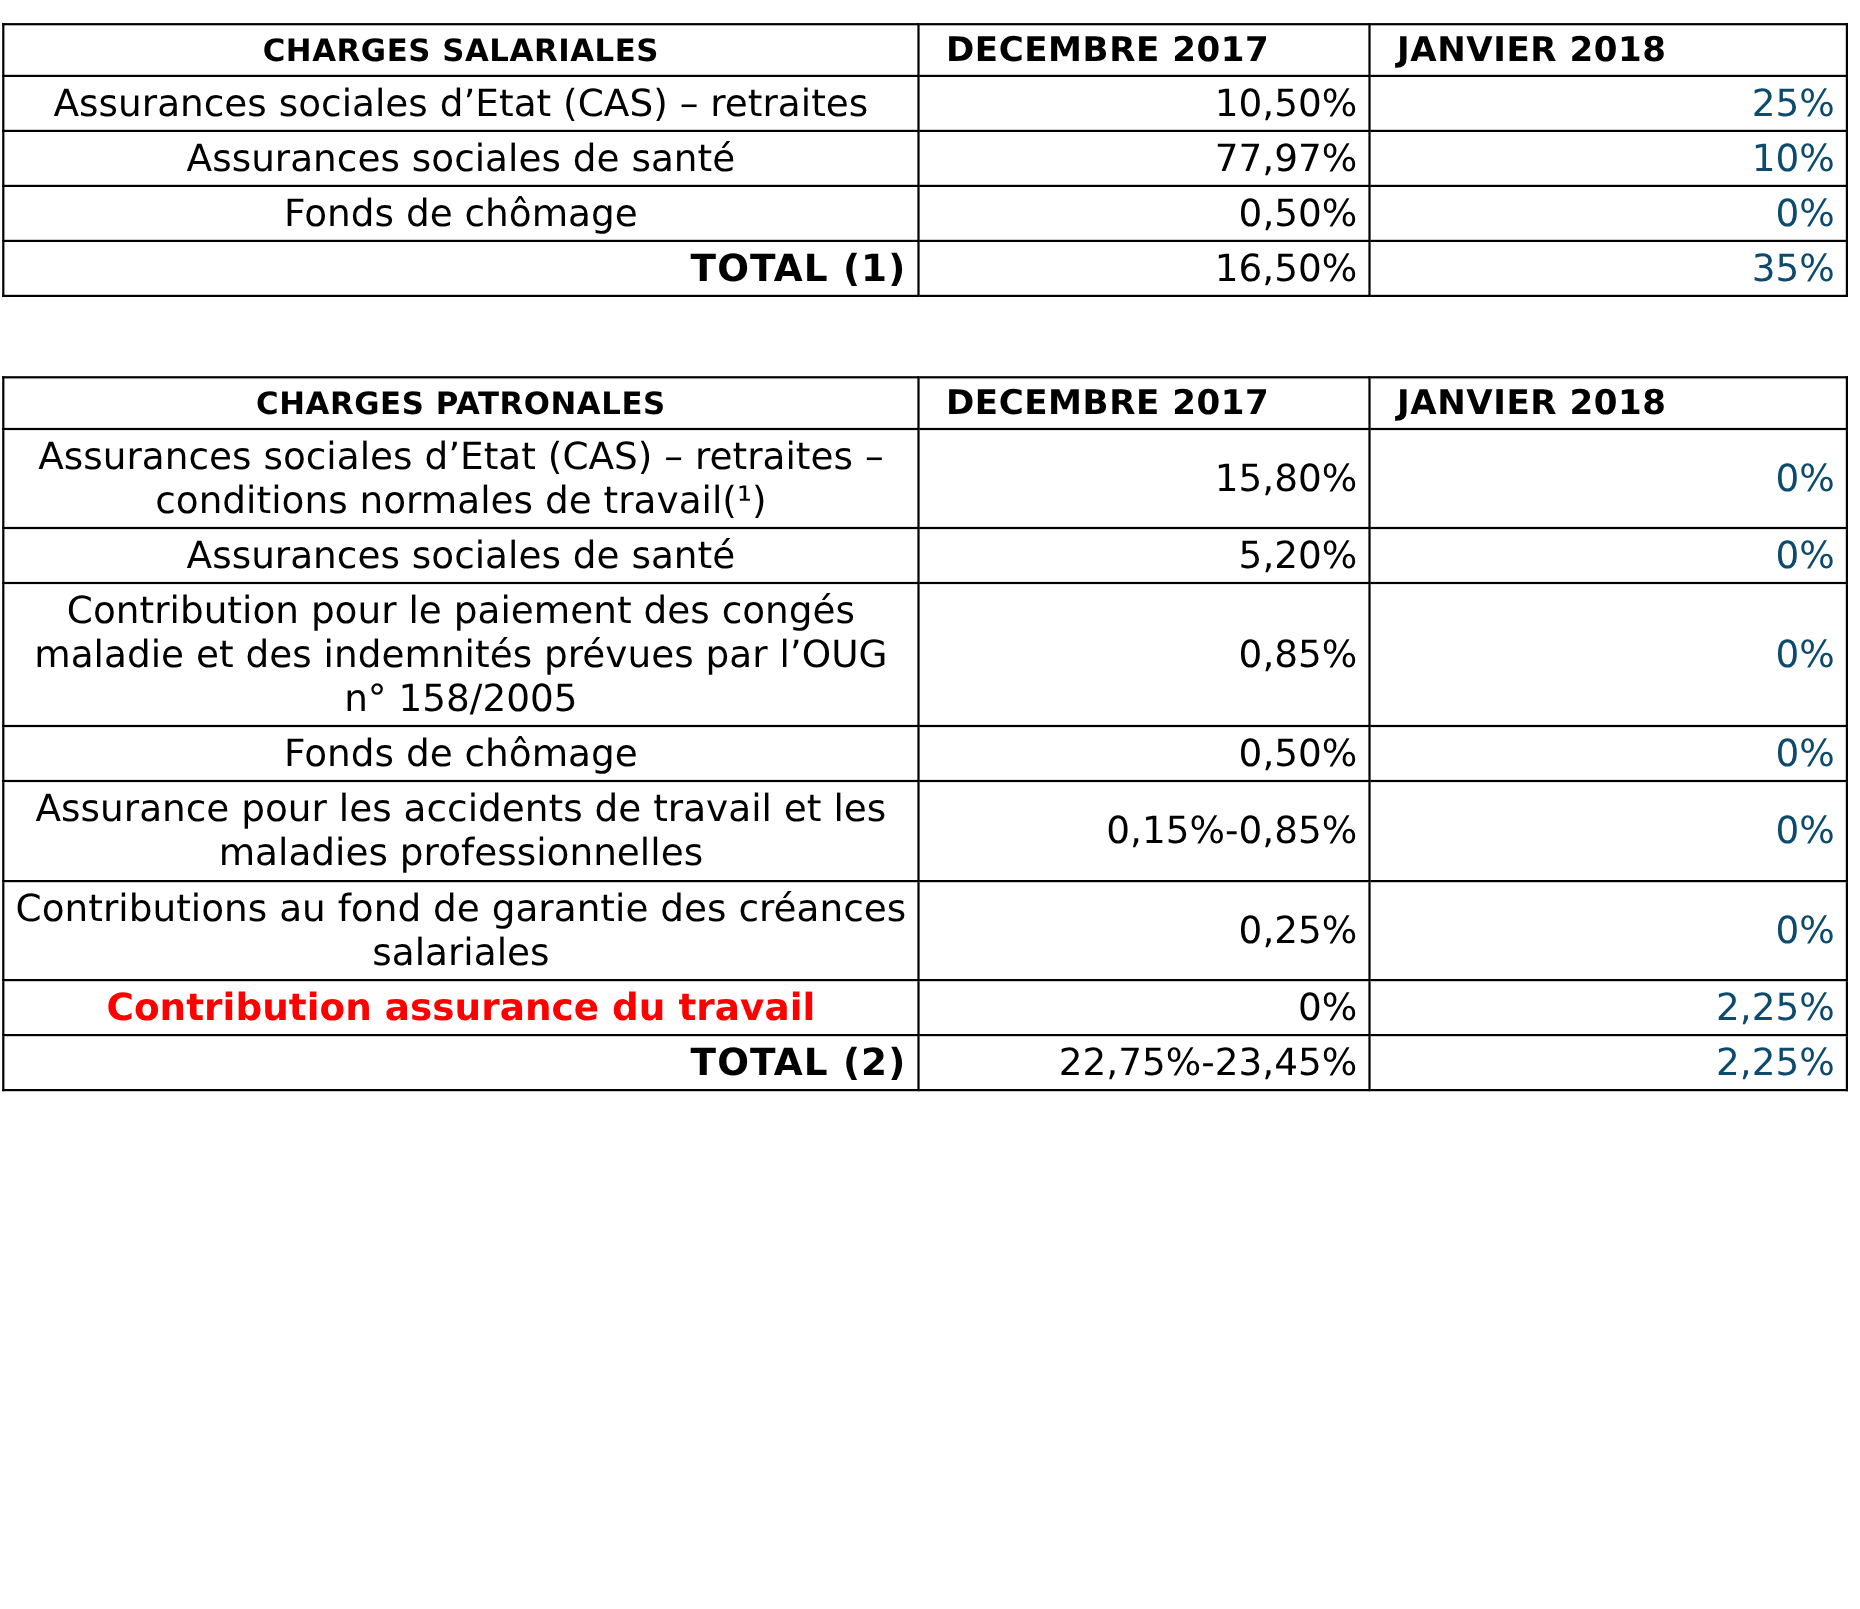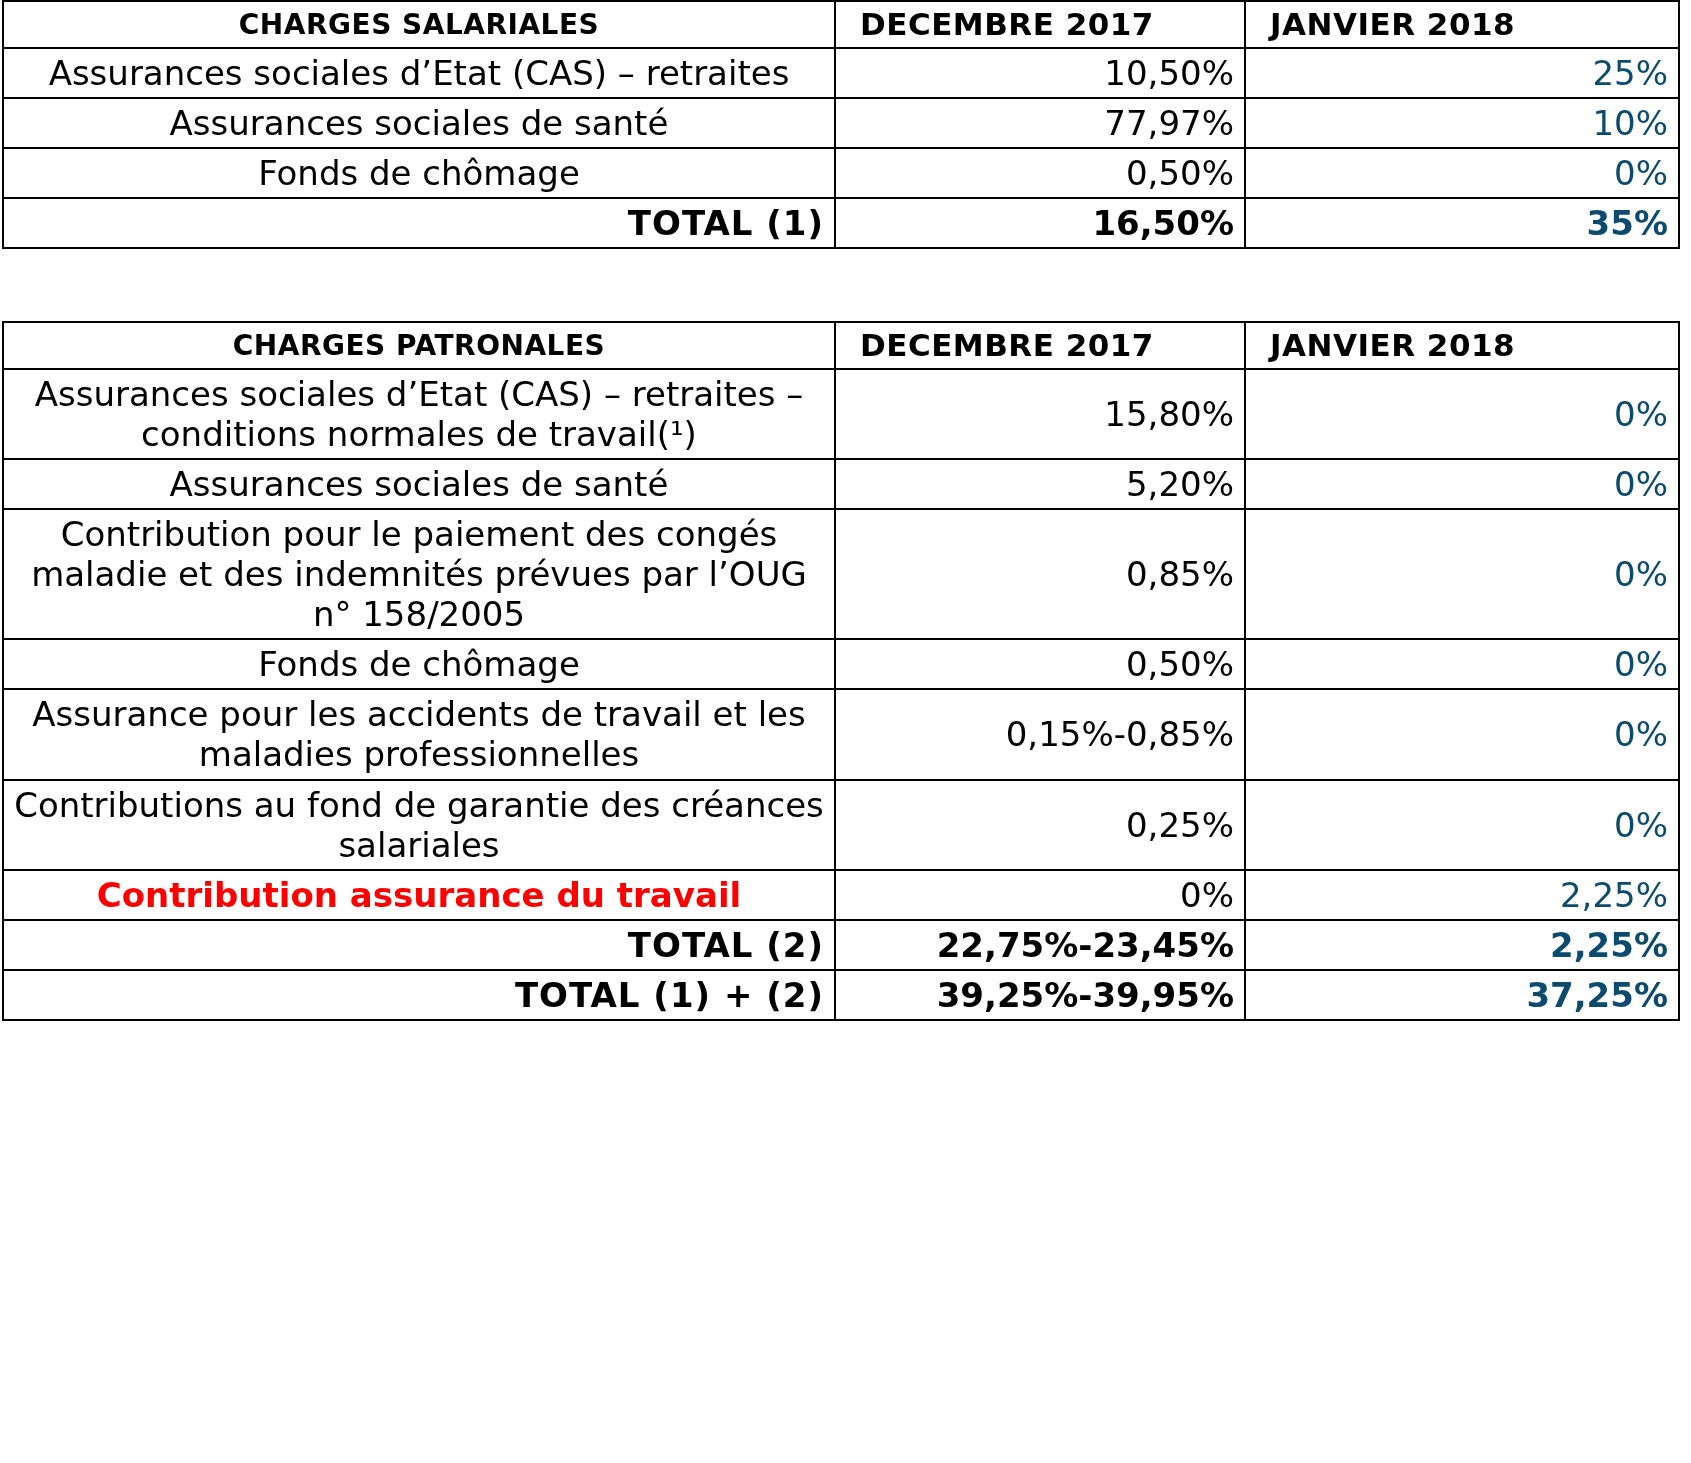--- a/index.html
+++ b/index.html
@@ -10,20 +10,21 @@
   body {
     width: 1691px;
     min-height: 1463px;
     font-family: "DejaVu Sans", sans-serif;
     color: #000000;
   }
   .page {
     width: 1490px;
     box-sizing: border-box;
     padding: 0px 6px 0px 2px;
+    margin-top: 21px;
   }
   table.charges {
     border-collapse: collapse;
     table-layout: fixed;
     width: 1676px;
     margin: 0;
   }
   table.charges td {
     border: 2px solid #000000;
     padding: 4px 10px;
@@ -68,21 +69,21 @@
     padding-right: 14px;
   }
   .val-dec.center { text-align: right; padding-right: 10px; }
   .total-label {
     text-align: right;
     font-weight: bold;
     font-size: 36px;
     letter-spacing: 1px;
     padding-right: 14px;
   }
-  .bold { font-weight: bold; }
+  .bold { font-weight: normal; }
   .red { color: #ff0000; font-weight: bold; }
   .gap {
     height: 72px;
   }
 </style>
 </head>
 <body>
 
 <div class="page">
 
@@ -168,21 +169,16 @@
       <tr>
         <td class="label red">Contribution assurance du travail</td>
         <td class="val-dec">0%</td>
         <td class="val-jan">2,25%</td>
       </tr>
       <tr>
         <td class="total-label">TOTAL (2)</td>
         <td class="val-dec bold center">22,75%-23,45%</td>
         <td class="val-jan bold">2,25%</td>
       </tr>
-      <tr>
-        <td class="total-label">TOTAL (1) + (2)</td>
-        <td class="val-dec bold center">39,25%-39,95%</td>
-        <td class="val-jan bold">37,25%</td>
-      </tr>
     </tbody>
   </table>
 
 </div>
 
 </body></html>

